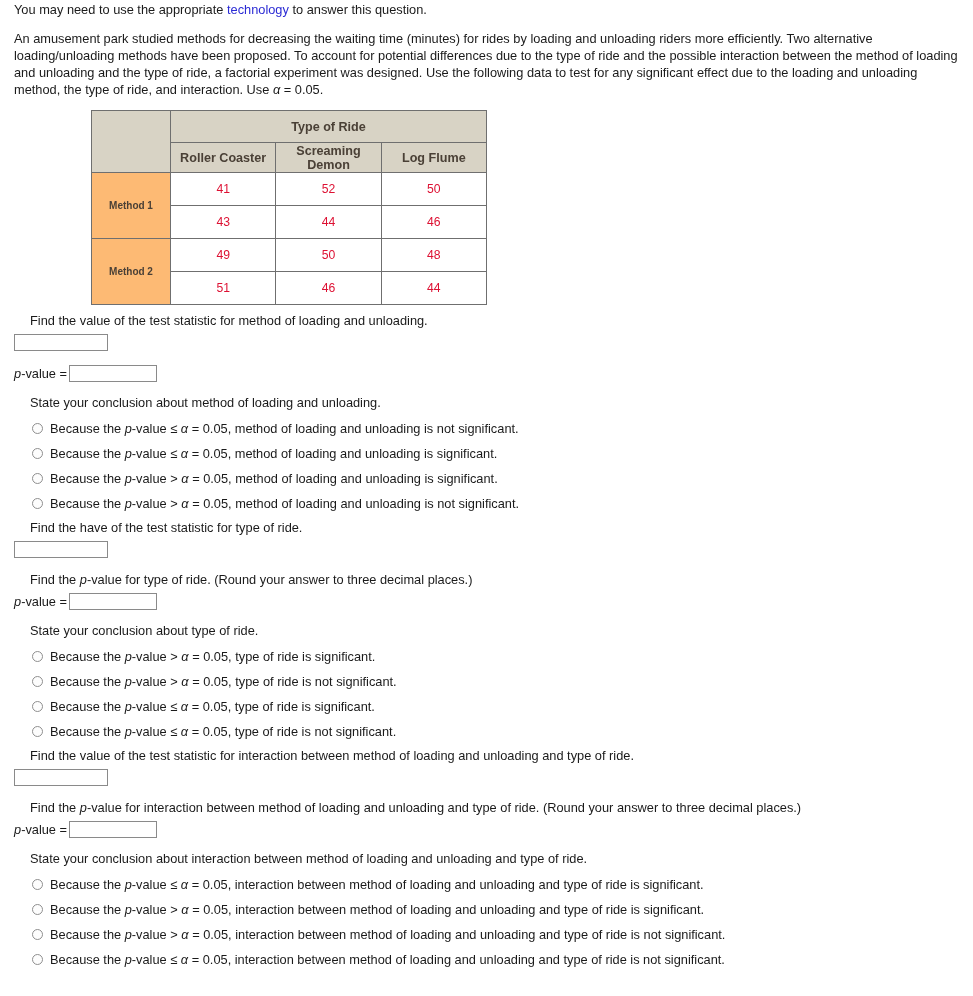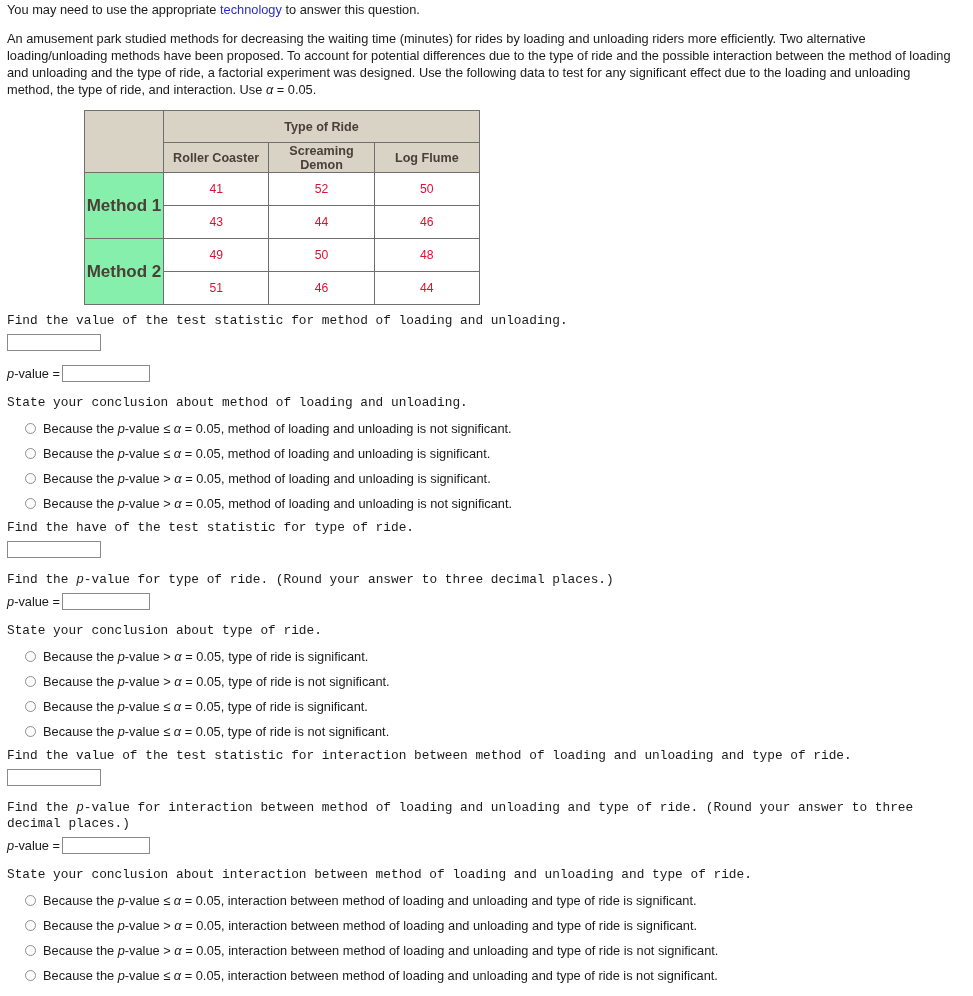--- a/index.html
+++ b/index.html
@@ -10,21 +10,21 @@
   }
   body {
     width: 973px;
     height: 996px;
     font-family: "Liberation Sans", sans-serif;
     font-size: 12.8px;
     color: #1a1a1a;
     overflow: hidden;
   }
   .page {
-    padding: 2px 0 0 7px;
+    padding: 2px 0 0 14px;
     box-sizing: border-box;
     width: 973px;
   }
   .intro-line {
     margin: 0 0 12px 0;
     line-height: 16px;
   }
   a.tech-link {
     color: #2a2ad4;
     text-decoration: none;
@@ -63,42 +63,41 @@
     background: #d8d3c5;
     width: 78px;
   }
   .grp-head {
     height: 31px;
   }
   .sub-head {
     height: 29px;
   }
   .rowlabel {
-    background: #86efac;
+    background: #fdba74;
     color: #4a4036;
     font-weight: bold;
-    font-size: 17px;
+    font-size: 10px;
     width: 78px;
   }
   td.val {
     height: 32px;
     color: #dd1133;
     font-size: 12.2px;
     background: #ffffff;
   }
   .c-rc { width: 112px; }
   .c-sd { width: 139px; margin-left: 6px; }
   .c-lf { width: 86px; }
 
   
   .q-block { margin: 0; }
   .q-prompt {
-    margin: 0 0 5px 0;
+    margin: 0 0 5px 16px;
     line-height: 16px;
-    font-family: Liberation Mono, monospace;
   }
   .ans-row {
     display: flex;
     align-items: center;
     margin: 0 0 13px 0;
   }
   .ans-row .lbl {
     margin-right: 2px;
     white-space: nowrap;
   }

